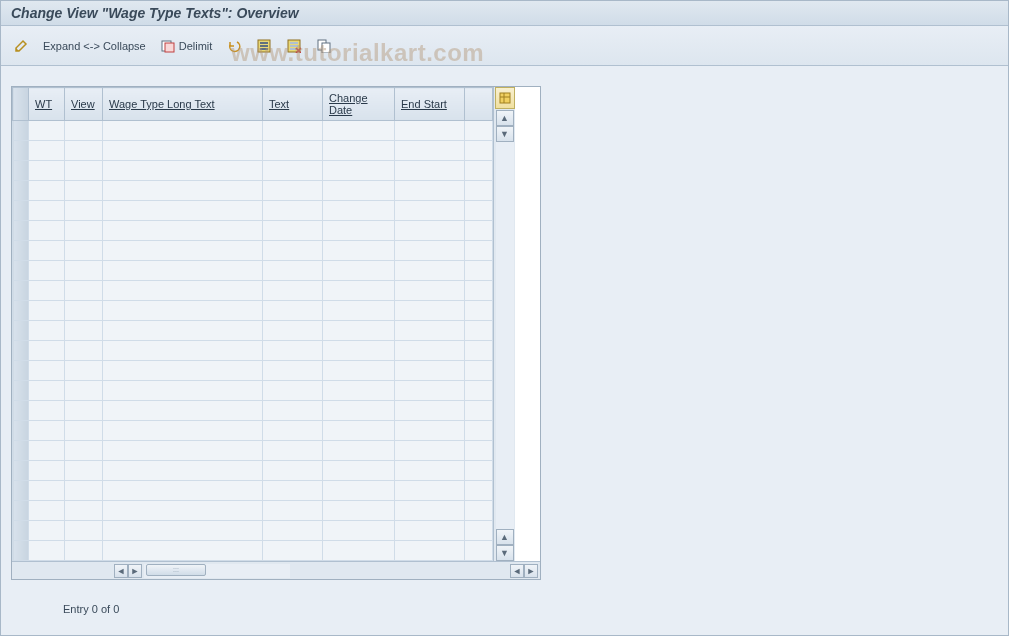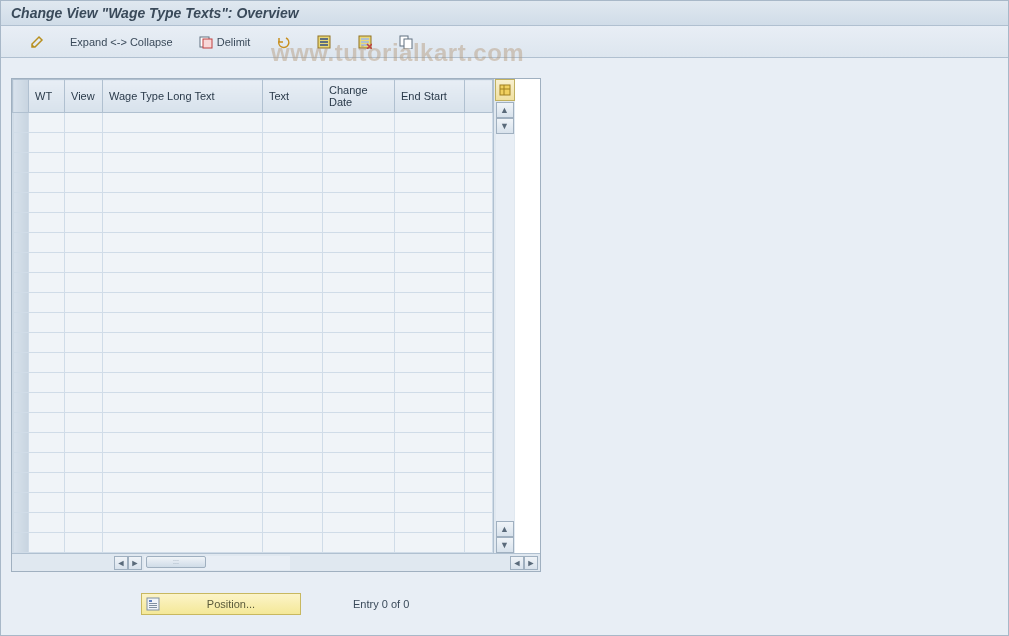--- a/index.html
+++ b/index.html
@@ -17,26 +17,26 @@
       background: linear-gradient(to bottom, #e0e8f0, #d0dce8);
       padding: 4px 10px;
       font-size: 14px;
       font-weight: bold;
       font-style: italic;
       color: #3a4a5a;
       border-bottom: 1px solid #b0c0d0;
     }
     .toolbar {
       background: linear-gradient(to bottom, #e8eef5, #dde6ef);
-      padding: 4px 24px;
-      display: flex;
-      align-items: center;
-      gap: 17px;
+      padding: 4px 8px;
+      display: flex;
+      align-items: center;
+      gap: 6px;
       border-bottom: 1px solid #b0c0d0;
-      height: 32px;
+      height: 40px;
     }
     .toolbar-btn {
       display: inline-flex;
       align-items: center;
       padding: 2px 4px;
       cursor: pointer;
       color: #3a4a5a;
       gap: 3px;
     }
     .toolbar-icon {
@@ -65,20 +65,21 @@
     }
     .table-grid th {
       background: linear-gradient(to bottom, #e8eef5, #d8e2ec);
       border: 1px solid #b0c0d0;
       padding: 4px 6px;
       font-weight: normal;
       text-align: left;
       color: #2a3a4a;
       height: 22px;
       font-size: 11px;
+      text-decoration: underline;
     }
     .table-grid td {
       border: 1px solid #d0dce8;
       height: 20px;
       background: #f0f4f8;
     }
     .row-selector {
       background: linear-gradient(to right, #d8e2ec, #c8d4e0) !important;
       width: 16px;
     }
@@ -197,21 +198,20 @@
     }
     .watermark {
       position: absolute;
       top: 38px;
       left: 230px;
       font-size: 24px;
       font-weight: bold;
       color: rgba(180, 150, 120, 0.45);
       pointer-events: none;
       letter-spacing: 0.5px;
-      margin-left: 40px;
     }
     
     .col-sel { width: 16px; }
     .col-wt { width: 36px; }
     .col-info { width: 38px; }
     .col-long { width: 160px; }
     .col-text { width: 60px; }
     .col-start { width: 72px; }
     .col-end { width: 70px; }
     .col-gap { width: 28px; }
@@ -543,26 +543,14 @@
         <div class="hscroll-thumb">:::</div>
       </div>
       <div class="hscroll-spacer-right"></div>
       <div class="hscroll-btn">◄</div>
       <div class="hscroll-btn">►</div>
     </div>
   </div>
 </div>
 
 <div class="footer">
-  <div class="position-btn">
-    <span class="pos-icon">
-      <svg width="14" height="14" viewBox="0 0 14 14">
-          <rect x="1" y="1" width="12" height="12" fill="#f0f4f8" stroke="#8090a0"></rect>
-          <rect x="3" y="3" width="3" height="2" fill="#6080c0"></rect>
-          <rect x="3" y="6" width="8" height="1" fill="#8090a0"></rect>
-          <rect x="3" y="8" width="8" height="1" fill="#8090a0"></rect>
-          <rect x="3" y="10" width="8" height="1" fill="#8090a0"></rect>
-        </svg>
-    </span>
-    <span>Position...</span>
-  </div>
   <div class="entry-text">Entry 0 of 0</div>
 </div>
 
 </body></html>

